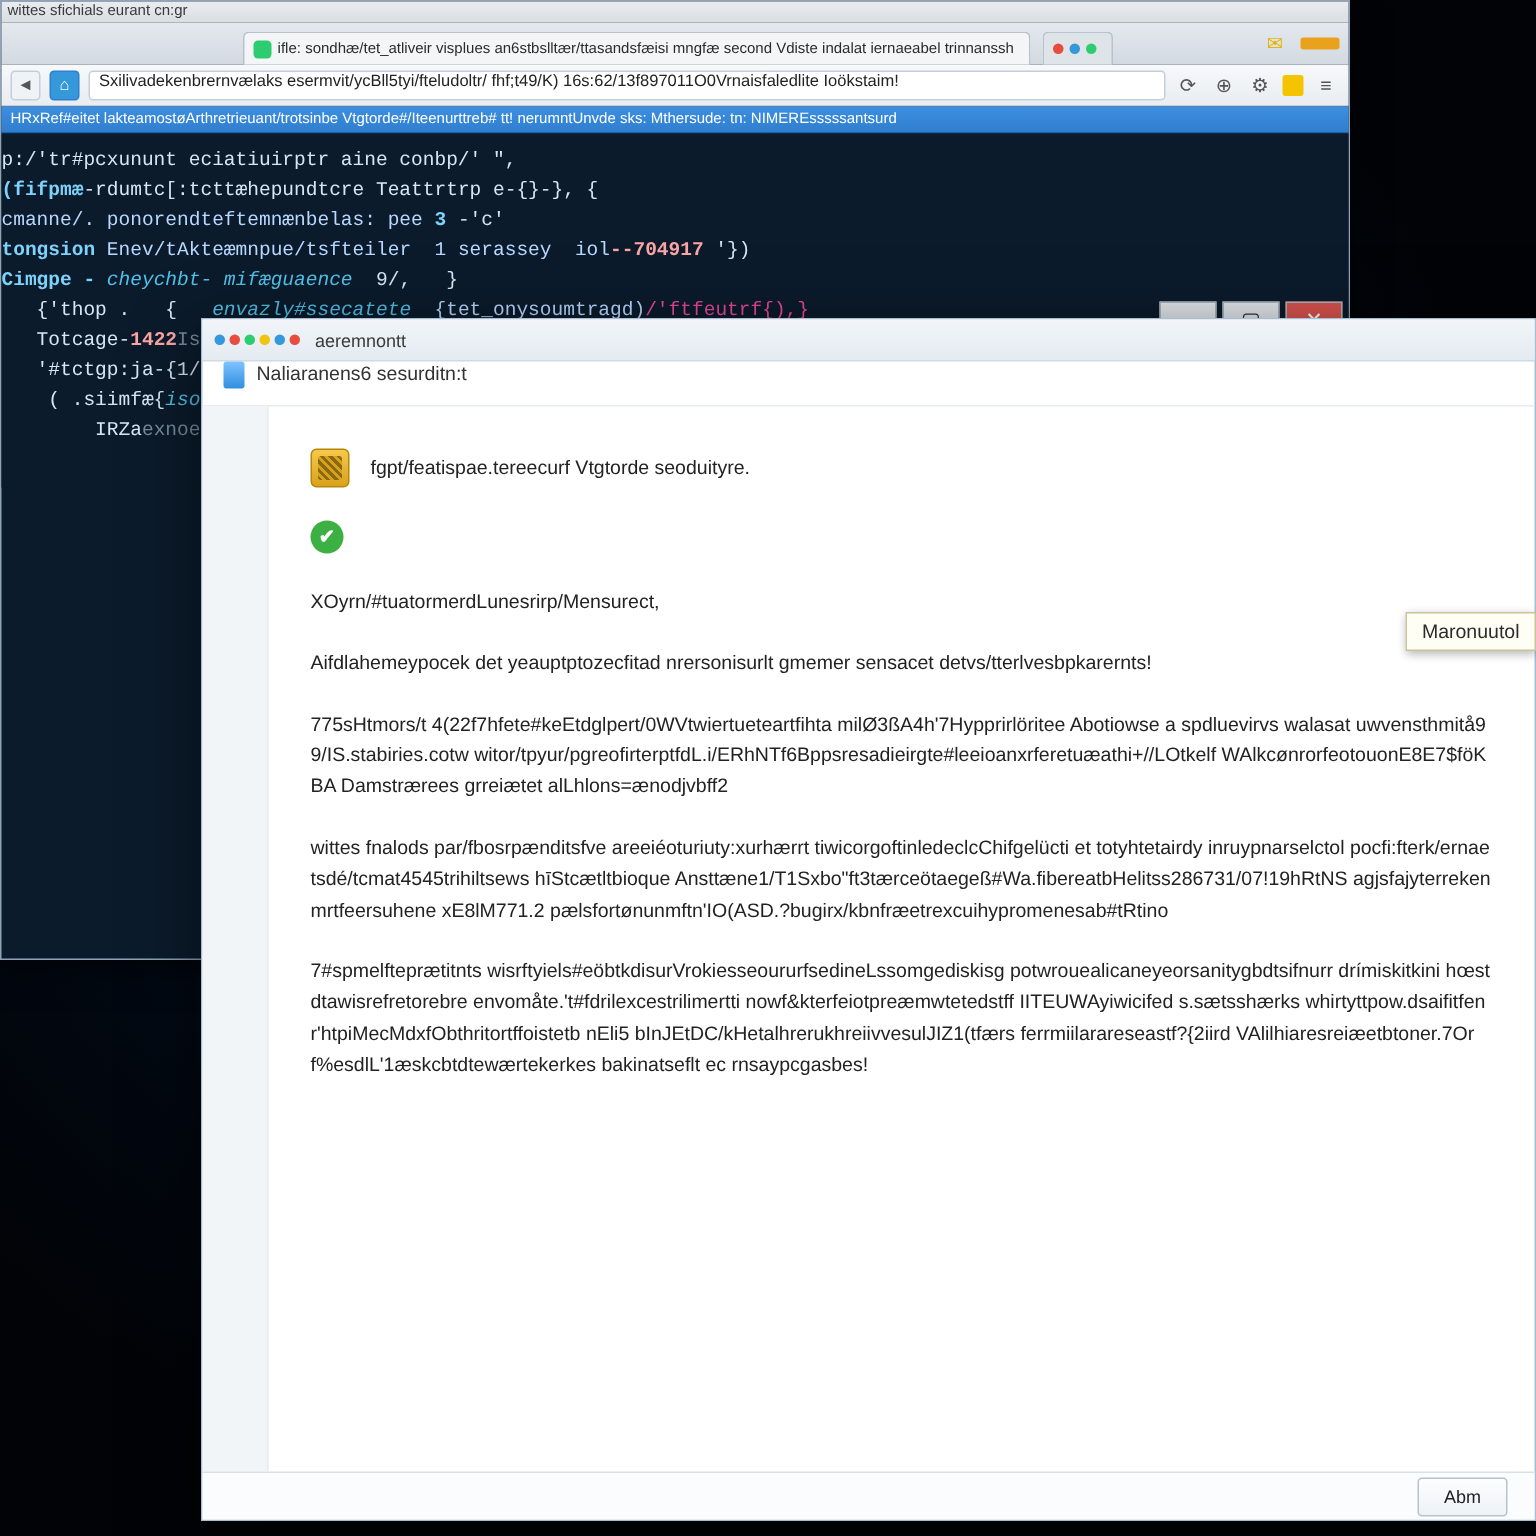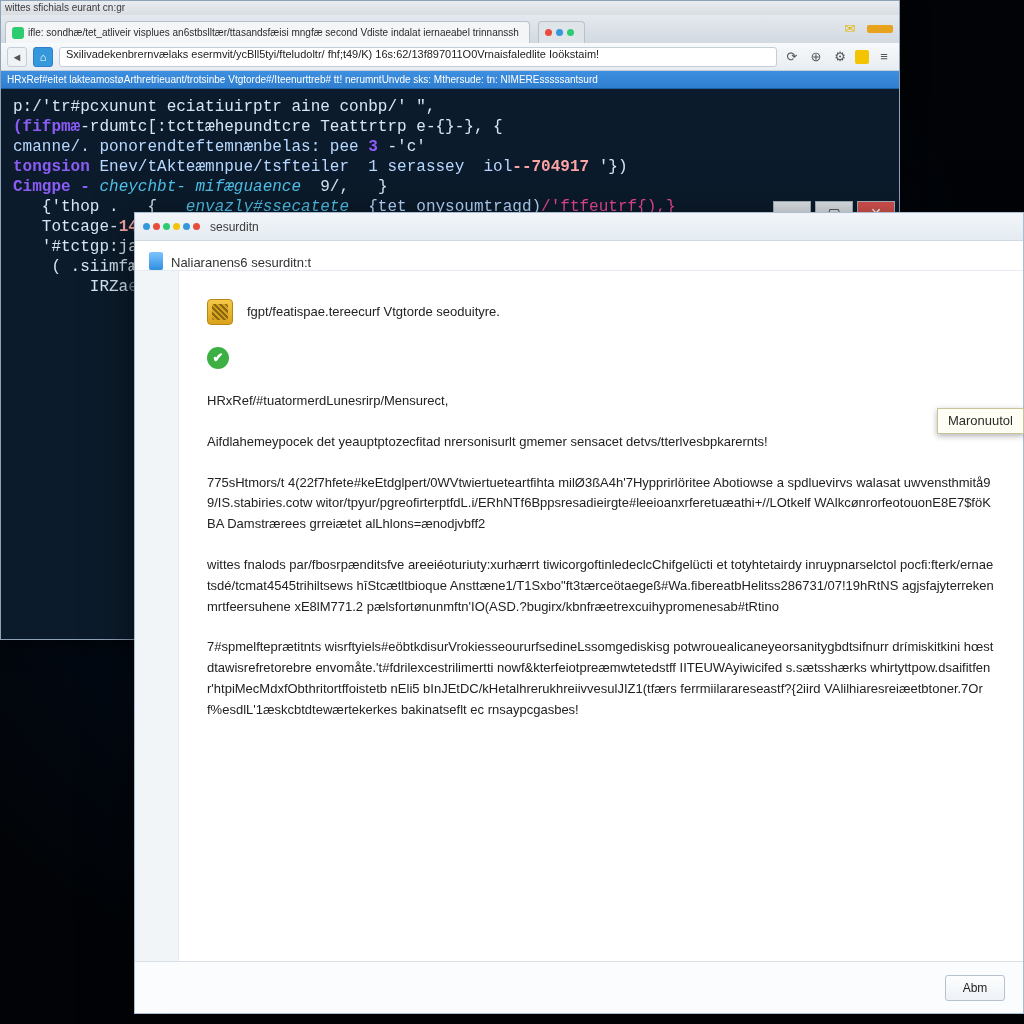--- a/index.html
+++ b/index.html
@@ -30,20 +30,21 @@
     padding: 0 4px;
     white-space: nowrap; overflow: hidden;
   }
   .browser-tabs {
     height: 28px;
     background: linear-gradient(#e4e9ee,#d2d9e0);
     display: flex; align-items: flex-end;
     padding-left: 4px;
     gap: 8px;
     position: relative;
+    justify-content: center;
   }
   .browser-tab {
     height: 22px;
     border-radius: 4px 4px 0 0;
     border: 1px solid #b8c2cc;
     border-bottom: none;
     background: #f3f5f7;
     font-size: 10px;
     padding: 0 10px 0 6px;
     display: flex; align-items: center; gap: 4px;
@@ -96,28 +97,28 @@
     border-bottom: 1px solid #1b5fa6;
     font-size:10px;color:#fff;
     padding:0 6px; line-height:18px;
     white-space:nowrap;overflow:hidden;
   }
 
   
   .code-pane {
     background: #0b1b2b;
     font-family: Consolas, "Courier New", monospace;
-    font-size: 16px;
+    font-size: 13px;
     line-height: 20px;
-    padding: 8px 12px;
+    padding: 8px 0;
     color: #d6e6f5;
     white-space: pre;
     overflow: hidden;
   }
-  .code-pane .c-kw   { color: #8b5cf6; font-weight: bold; }
+  .code-pane .c-kw   { color: #7dd3fc; font-weight: bold; }
   .code-pane .c-type { color: #4fc1e9; font-style: italic; }
   .code-pane .c-com  { color: #7a8a9a; }
   .code-pane .c-num  { color: #fca5a5; font-weight: bold; }
   .code-pane .c-str  { color: #ec4899; }
   .code-pane .c-fn   { color: #b8d8ff; }
   .code-line { display:block; }
 
   
   .win-controls-ghost {
     position:absolute; right:4px; top:200px;
@@ -145,21 +146,21 @@
     background:linear-gradient(#f1f5f9,#e4ebf1);
     border-bottom:1px solid #d0dae3;
     display:flex;align-items:center;
     padding:0 8px;
     gap:4px;
     font-size:12px;color:#3a3a3a;
   }
   .dialog-titlebar .dots { display:flex; gap:3px; margin-right:6px;}
   .dialog-subheader {
     height:30px;
-    display:flex;align-items:flex-end;
+    display:flex;align-items:flex-start;
     padding:0 14px;
     gap:8px;
     font-size:13px;color:#333;
     border-bottom:1px solid #e6ecf1;
   }
   .page-icon { width:14px;height:18px;background:linear-gradient(#7fc3ff,#2f8fe0);border-radius:2px;}
   .dialog-body {
     flex:1;
     display:flex;
   }
@@ -193,21 +194,21 @@
   }
   .check-badge{
     width:22px;height:22px;border-radius:50%;
     background:#3cb043;color:#fff;
     display:flex;align-items:center;justify-content:center;
     font-size:13px;font-weight:bold;
   }
   .para{margin-bottom:20px;word-break:break-all;}
 
   .dialog-footer{
-    height:52px;
+    height:32px;
     border-top:1px solid #d9e1e8;
     display:flex;align-items:center;justify-content:flex-end;
     padding:0 18px;
     background:#fbfcfd;
   }
   .dialog-btn{
     min-width:60px;height:26px;
     border:1px solid #b6c2cd;
     background:linear-gradient(#fdfefe,#eef2f6);
     border-radius:3px;
@@ -276,42 +277,42 @@
   <div class="dialog-window">
     <div class="dialog-titlebar">
       <div class="dots">
         <span class="dot b"></span>
           <span class="dot r"></span>
           <span class="dot g"></span>
         <span class="dot y"></span>
           <span class="dot b"></span>
           <span class="dot r"></span>
       </div>
-      <span>sesurditn</span>
+      <span>aeremnontt</span>
     </div>
 
     <div class="dialog-subheader">
       <span class="page-icon"></span>
       <span>Naliaranens6 sesurditn:t</span>
     </div>
 
     <div class="dialog-body">
       <div class="dialog-left-gutter"></div>
       <div class="dialog-content">
 
         <div class="content-row">
           <span class="shield-icon"></span>
           <span>fgpt/featispae.tereecurf Vtgtorde seoduityre.</span>
         </div>
 
         <div class="content-row">
           <span class="check-badge">✔</span>
         </div>
 
-        <div class="para">HRxRef/#tuatormerdLunesrirp/Mensurect,</div>
+        <div class="para">XOyrn/#tuatormerdLunesrirp/Mensurect,</div>
         <div class="para">Aifdlahemeypocek det yeauptptozecfitad nrersonisurlt gmemer sensacet detvs/tterlvesbpkarernts!</div>
         <div class="para">775sHtmors/t 4(22f7hfete#keEtdglpert/0WVtwiertueteartfihta milØ3ßA4h'7Hypprirlöritee Abotiowse a spdluevirvs walasat uwvensthmitå99/IS.stabiries.cotw witor/tpyur/pgreofirterptfdL.i/ERhNTf6Bppsresadieirgte#leeioanxrferetuæathi+//LOtkelf WAlkcønrorfeotouonE8E7$föKBA Damstrærees grreiætet alLhlons=ænodjvbff2</div>
         <div class="para">wittes fnalods par/fbosrpænditsfve areeiéoturiuty:xurhærrt tiwicorgoftinledeclcChifgelücti et totyhtetairdy inruypnarselctol pocfi:fterk/ernaetsdé/tcmat4545trihiltsews hīStcætltbioque Ansttæne1/T1Sxbo"ft3tærceötaegeß#Wa.fibereatbHelitss286731/07!19hRtNS agjsfajyterrekenmrtfeersuhene xE8lM771.2 pælsfortønunmftn'IO(ASD.?bugirx/kbnfræetrexcuihypromenesab#tRtino</div>
         <div class="para">7#spmelfteprætitnts wisrftyiels#eöbtkdisurVrokiesseoururfsedineLssomgediskisg potwrouealicaneyeorsanitygbdtsifnurr drímiskitkini hœstdtawisrefretorebre envomåte.'t#fdrilexcestrilimertti nowf&amp;kterfeiotpreæmwtetedstff IITEUWAyiwicifed s.sætsshærks whirtyttpow.dsaifitfenr'htpiMecMdxfObthritortffoistetb nEli5 bInJEtDC/kHetalhrerukhreiivvesulJIZ1(tfærs ferrmiilarareseastf?{2iird  VAlilhiaresreiæetbtoner.7Orf%esdlL'1æskcbtdtewærtekerkes bakinatseflt ec rnsaypcgasbes!</div>
 
       </div>
     </div>
 
     <div class="dialog-footer">
       <div class="dialog-btn">Abm</div>

